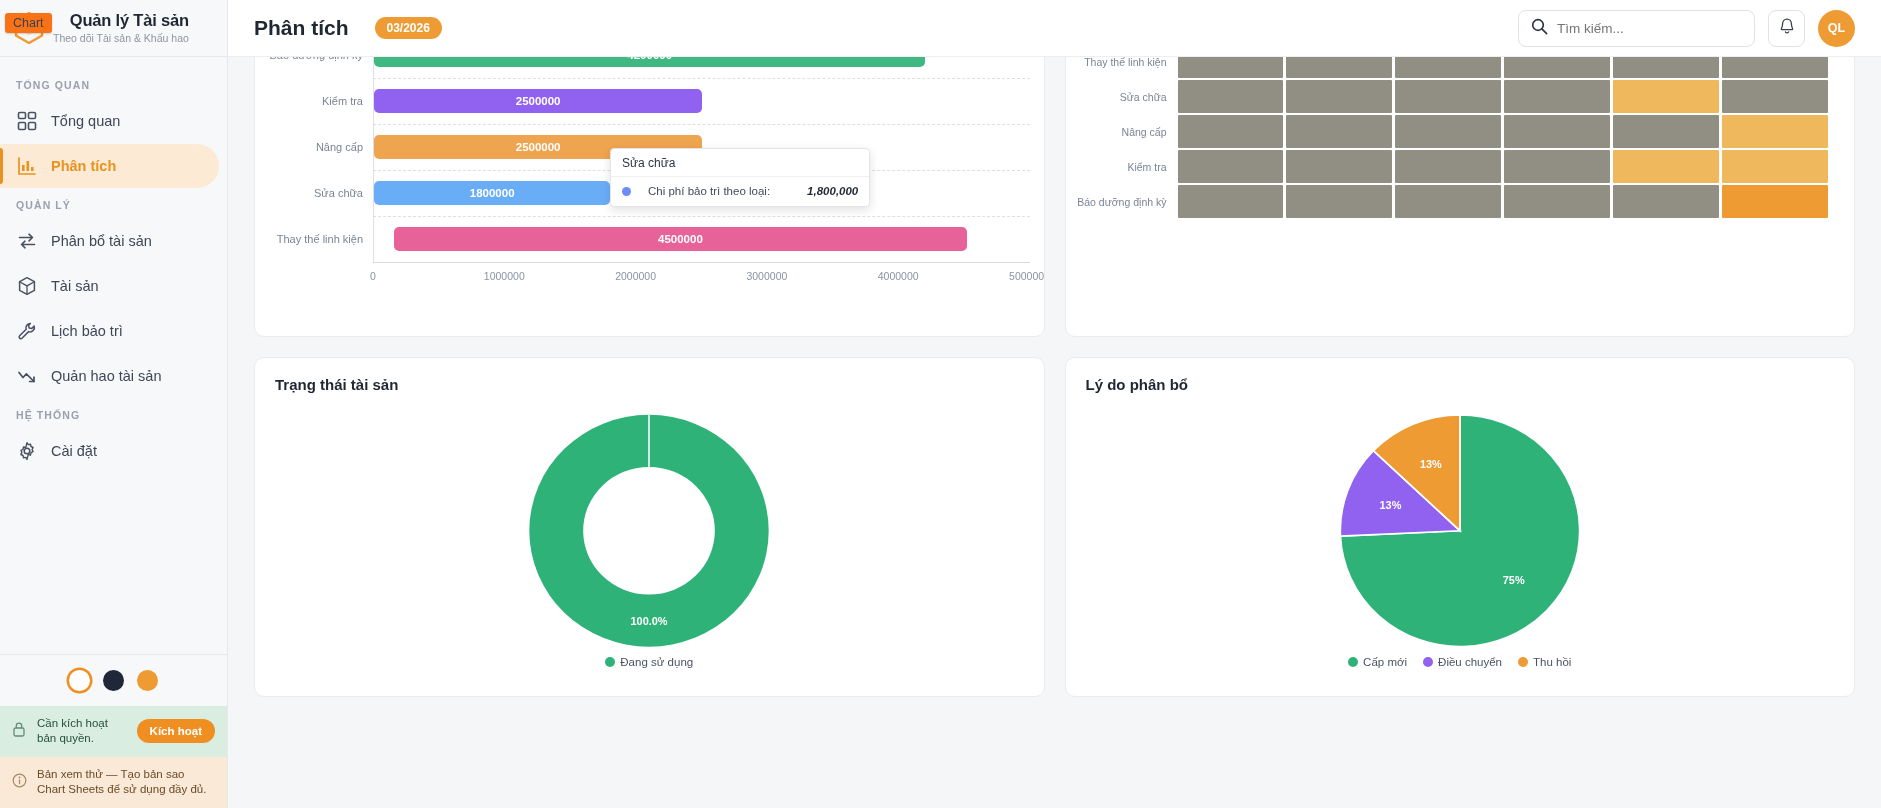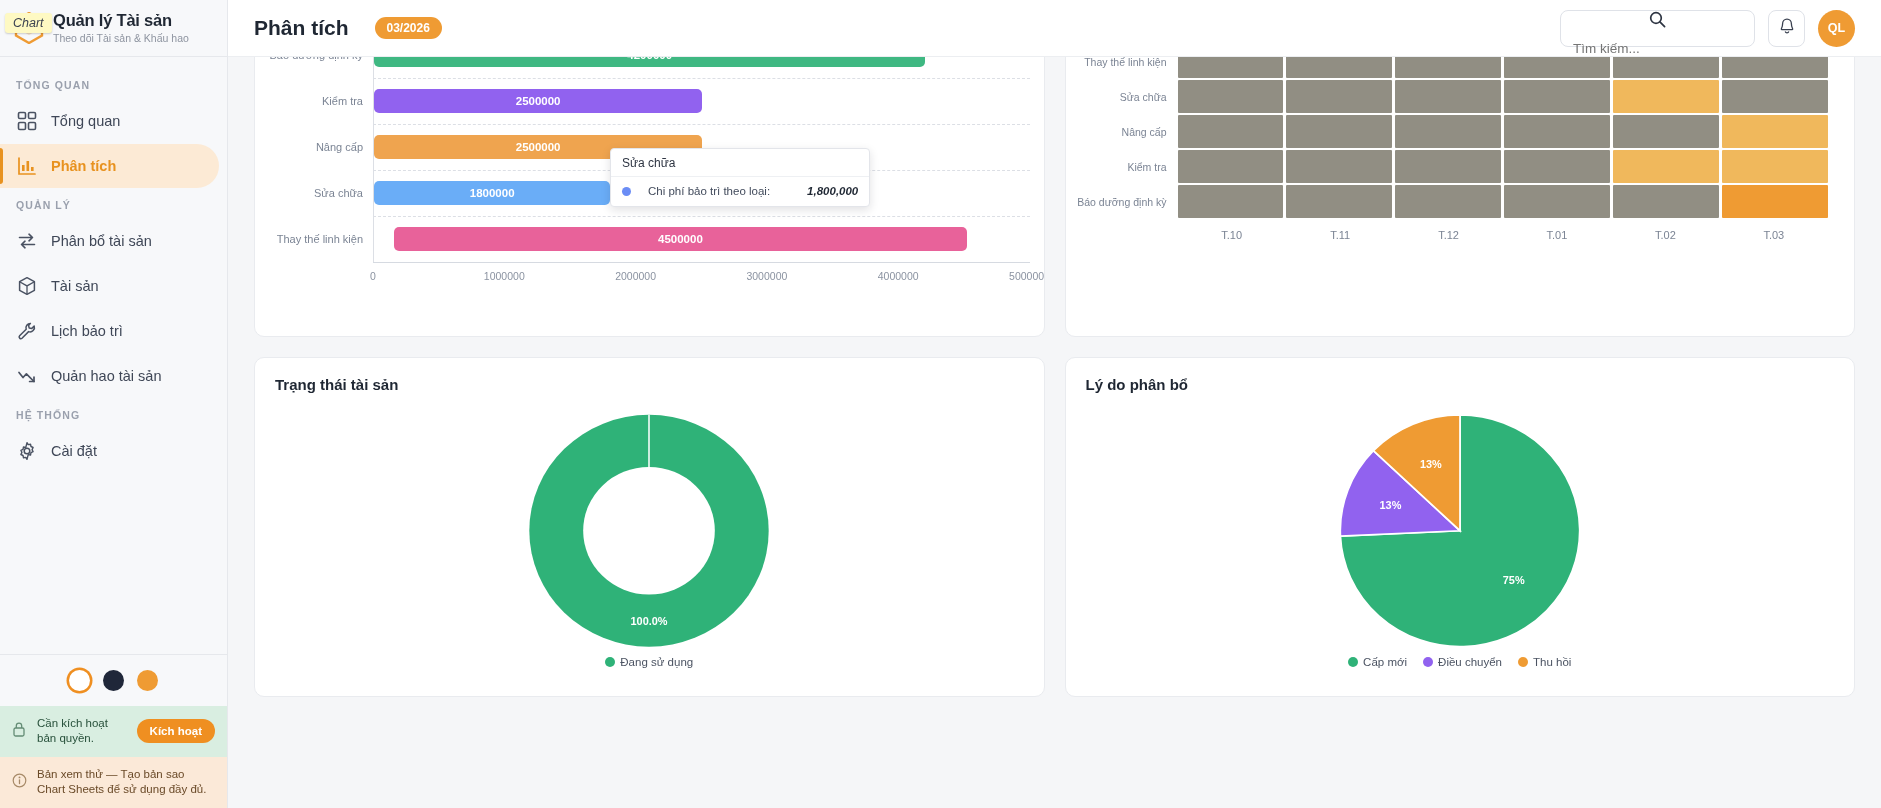--- a/index.html
+++ b/index.html
@@ -18,29 +18,29 @@
     border-right: 1px solid #e6e8ec;
     display: flex; flex-direction: column;
     position: relative;
   }
   .brand {
     height: 57px; display: flex; align-items: center; gap: 9px;
     padding: 0 14px; border-bottom: 1px solid #e6e8ec;
     position: relative;
   }
   .brand-logo { width: 30px; height: 32px; flex: 0 0 30px; position: relative; }
-  .brand-text { display: flex; flex-direction: column; line-height: 1.15; }
+  .brand-text { display: flex; flex-direction: column; line-height: 1.15; align-items: flex-end; }
   .brand-title { font-size: 16.5px; font-weight: bold; color: #1f2733; letter-spacing: -0.2px; }
   .brand-sub { font-size: 10.5px; color: #8e94a0; margin-top: 2px; }
   .chart-tip {
     position: absolute; left: 5px; top: 13px;
-    background: #fef9c3; color: #3a4150;
+    background: #f97316; color: #3a4150;
     font-size: 12.5px; padding: 3px 8px; border-radius: 3px;
     box-shadow: 0 1px 2px rgba(0,0,0,.18);
-    z-index: 30; white-space: nowrap; font-style: italic;
+    z-index: 30; white-space: nowrap;
   }
 
   .nav { padding-top: 12px; flex: 1 1 auto; overflow: hidden; }
   .nav-section {
     font-size: 10.5px; font-weight: bold; letter-spacing: 1.1px;
     color: #9aa0ad; text-transform: uppercase;
     padding: 10px 16px 7px 16px;
   }
   .nav-item {
     display: flex; align-items: center; gap: 13px;
@@ -87,22 +87,22 @@
     border-bottom: 1px solid #eceef1;
     display: flex; align-items: center; padding: 0 26px; gap: 14px;
   }
   .page-title { font-size: 21px; font-weight: bold; color: #1f2733; }
   .period-badge {
     background: #ef9b33; color: #fff; font-size: 12px; font-weight: bold;
     border-radius: 12px; padding: 4px 12px; margin-left: 12px;
   }
   .topbar-right { margin-left: auto; display: flex; align-items: center; gap: 13px; }
   .search-box {
-    width: 195px; height: 37px; border: 1px solid #dfe2e8; border-radius: 8px;
-    display: flex; align-items: center; gap: 9px; padding: 0 12px; background: #fff; flex-direction: column;
+    width: 237px; height: 37px; border: 1px solid #dfe2e8; border-radius: 8px;
+    display: flex; align-items: center; gap: 9px; padding: 0 12px; background: #fff;
   }
   .search-box input {
     border: none; outline: none; font-size: 13.5px; color: #6b7280;
     width: 100%; font-family: "Liberation Sans", sans-serif; background: transparent;
   }
   .bell-btn {
     width: 37px; height: 37px; border: 1px solid #dfe2e8; border-radius: 8px;
     background: #fff; display: flex; align-items: center; justify-content: center; cursor: pointer;
   }
   .avatar {
@@ -441,28 +441,20 @@
                   <div class="hm-cell" style="background:#918e83"></div>
                   <div class="hm-cell" style="background:#918e83"></div>
                   <div class="hm-cell" style="background:#918e83"></div>
                   <div class="hm-cell" style="background:#918e83"></div>
                   <div class="hm-cell" style="background:#918e83"></div>
                   <div class="hm-cell" style="background:#ef9b33"></div>
                 </div>
               </div>
               <div class="hm-xaxis">
                 <div class="hm-xspacer"></div>
-                <div class="hm-xlabels">
-                  <span>T.10</span>
-                  <span>T.11</span>
-                  <span>T.12</span>
-                  <span>T.01</span>
-                  <span>T.02</span>
-                  <span>T.03</span>
-                </div>
               </div>
             </div>
         </section>
 
         <section class="card card-bot">
           <div class="card-title">Trạng thái tài sản</div>
           <div class="piewrap" id="donut">
               <svg width="400" height="300" viewBox="0 0 400 300">
                 <ellipse cx="200" cy="145" rx="126" ry="122" fill="#2fb278"></ellipse>
                 <line x1="200" y1="23" x2="200" y2="145" stroke="#fff" stroke-width="1.6"></line>

